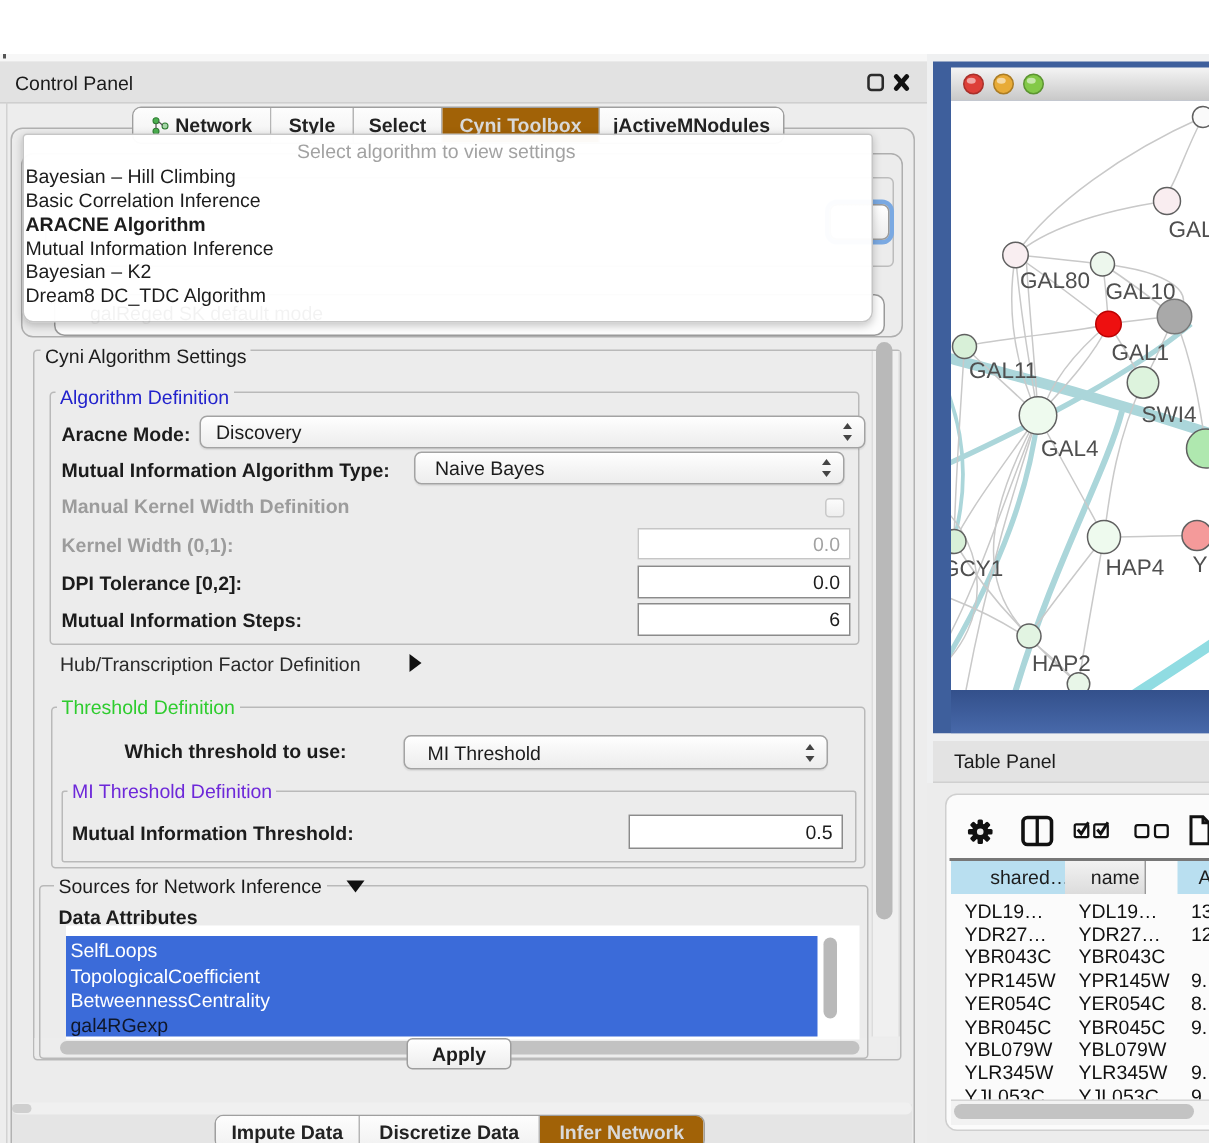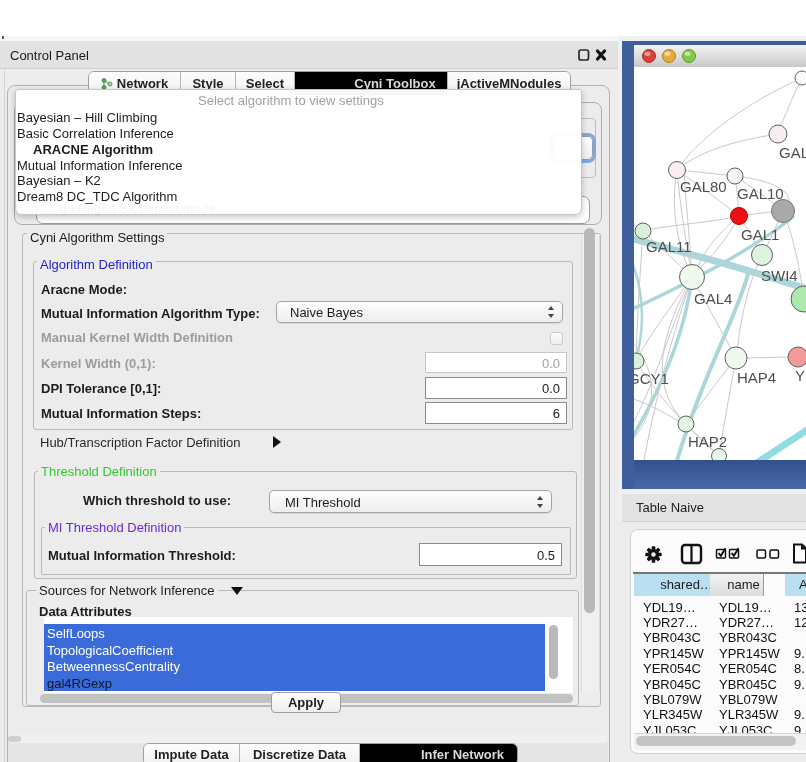--- a/index.html
+++ b/index.html
@@ -16,21 +16,21 @@
 .carr{position:absolute;right:7px;top:50%;width:7px;height:12px;transform:translateY(-50%);}
 .carr:before{content:"";position:absolute;left:0;top:0;border-left:3.5px solid transparent;border-right:3.5px solid transparent;border-bottom:4.5px solid #444;}
 .carr:after{content:"";position:absolute;left:0;bottom:0;border-left:3.5px solid transparent;border-right:3.5px solid transparent;border-top:4.5px solid #444;}
 .tf{position:absolute;background:#fff;font-size:13px;text-align:right;}
 .tf span{position:absolute;right:6px;top:50%;transform:translateY(-50%);}
 .seg{position:absolute;display:flex;border:1px solid #9f9f9f;border-radius:6px;overflow:hidden;
  background:#fbfbfb;}
 .seg>div{display:flex;align-items:center;justify-content:center;font-size:13px;font-weight:bold;
  border-right:1px solid #b5b5b5;background:linear-gradient(#fdfdfd,#f1f1f1);color:#222;}
 .seg>div:last-child{border-right:none;}
-.seg>div.sel{background:#000000;color:#d9d9d9;padding-left:48px;}
+.seg>div.sel{background:#a16207;color:#d9d9d9;}
 </style>
 </head>
 <body>
 <div id="root">
 
 <div class="abs" style="left:0;top:0;width:618px;height:762px;background:#ededed;"></div>
 <div class="abs" style="left:0;top:0;width:618px;height:5px;background:#f7f7f7;"></div>
 <div class="abs" style="left:2px;top:0;width:2px;height:3px;background:#555;"></div>
 <div class="abs" style="left:0;top:5px;width:618px;height:27px;background:#e2e2e2;border-bottom:1px solid #cfcfcf;"></div>
 <div class="lab" style="left:10px;top:13px;font-size:13px;color:#1a1a1a;">Control Panel</div>
@@ -67,32 +67,36 @@
 
 <div class="abs" style="left:581px;top:198px;width:17px;height:457px;background:#f0f0f0;border-left:1px solid #dcdcdc;border-right:1px solid #dcdcdc;"></div>
 <div class="abs" style="left:584px;top:192px;width:11px;height:385px;background:#b9b9b9;border-radius:5.5px;"></div>
 
 <div class="abs" style="left:23px;top:656px;width:575px;height:12px;background:#ededed;"></div>
 <div class="abs" style="left:40px;top:658px;width:533px;height:9px;background:#c2c2c2;border-radius:4.5px;"></div>
 
 <div class="grp" style="left:33px;top:225px;width:538px;height:167px;"></div>
 <div class="gt" style="left:37px;top:222px;color:#2222cc;">Algorithm Definition</div>
 <div class="lab b" style="left:41px;top:247px;">Aracne Mode:</div>
+<div class="combo" style="left:133px;top:241px;width:442px;height:20px;">
+      <span class="ct">Discovery</span>
+      <span class="carr"></span>
+    </div>
 <div class="lab b" style="left:41px;top:271px;">Mutual Information Algorithm Type:</div>
 <div class="combo" style="left:276px;top:265px;width:285px;height:20px;">
       <span class="ct" style="left:13px;">Naive Bayes</span>
       <span class="carr"></span>
     </div>
 <div class="lab b" style="left:41px;top:295px;color:#9c9c9c;">Manual Kernel Width Definition</div>
 <div class="abs" style="left:550px;top:296px;width:11px;height:11px;background:linear-gradient(#fcfcfc,#eee);border:1px solid #c9c9c9;border-radius:3px;"></div>
 <div class="lab b" style="left:41px;top:321px;color:#9c9c9c;">Kernel Width (0,1):</div>
 <div class="tf" style="left:425px;top:316px;width:140px;height:19px;border:1px solid #c6c6c6;">
       <span style="color:#a2a2a2;">0.0</span>
     </div>
-<div class="lab b" style="left:41px;top:346px;">DPI Tolerance [0,1]:</div>
+<div class="lab b" style="left:41px;top:346px;">DPI Tolerance [0,2]:</div>
 <div class="tf" style="left:425px;top:341px;width:140px;height:20px;border:1px solid #8b8b8b;">
       <span>0.0</span>
     </div>
 <div class="lab b" style="left:41px;top:371px;">Mutual Information Steps:</div>
 <div class="tf" style="left:425px;top:366px;width:140px;height:20px;border:1px solid #8b8b8b;">
       <span>6</span>
     </div>
 
 <div class="lab" style="left:40px;top:400px;color:#2a2a2a;">Hub/Transcription Factor Definition</div>
 <div class="abs" style="left:273px;top:400px;width:0;height:0;border-top:6px solid transparent;border-bottom:6px solid transparent;border-left:8px solid #111;"></div>
@@ -132,21 +136,21 @@
 </div>
 <div class="abs" style="left:4px;top:32px;width:1px;height:730px;background:#d2d2d2;"></div>
 <div class="abs" style="left:8px;top:699px;width:600px;height:8px;background:#f0f0f0;border-radius:4px;"></div>
 <div class="abs" style="left:8px;top:700px;width:13px;height:6px;background:#cfcfcf;border-radius:3px;"></div>
 <div class="abs" style="left:11px;top:754px;width:11px;height:8px;background:#f0f0f0;border:1px solid #8a8a8a;"></div>
 
 <div class="abs" style="left:15px;top:53px;width:565px;height:124px;background:rgba(255,255,255,0.97);border:1px solid #c6c6c6;border-radius:3px 3px 7px 7px;box-shadow:0 2px 6px rgba(0,0,0,0.22);"></div>
 <div class="lab" style="left:198px;top:58px;color:#a2a2a2;">Select algorithm to view settings</div>
 <div class="lab" style="left:17px;top:75px;">Bayesian – Hill Climbing</div>
 <div class="lab" style="left:17px;top:91px;">Basic Correlation Inference</div>
-<div class="lab b" style="left:33px;top:107px;">ARACNE Algorithm</div>
+<div class="lab b" style="left:17px;top:107px;">ARACNE Algorithm</div>
 <div class="lab" style="left:17px;top:122.5px;">Mutual Information Inference</div>
 <div class="lab" style="left:17px;top:138px;">Bayesian – K2</div>
 <div class="lab" style="left:17px;top:154px;">Dream8 DC_TDC Algorithm</div>
 <div class="lab" style="left:60px;top:166px;color:rgba(0,0,0,0.05);">galReged SK default mode</div>
 
 <div class="abs" style="left:618px;top:0;width:188px;height:762px;background:#eff0f1;"></div>
 <div class="abs" style="left:622px;top:5px;width:184px;height:448px;background:#3e5f9c;"></div>
 <div class="abs" style="left:634px;top:424px;width:172px;height:29px;background:linear-gradient(#33508b,#4869aa);"></div>
 <div class="abs" style="left:634px;top:9px;width:172px;height:22px;background:linear-gradient(#f4f4f4,#c8c8c8);border-bottom:1px solid #8e8e8e;"></div>
 <svg class="abs" style="left:640px;top:12px;" width="60" height="16" viewBox="0 0 60 16">
@@ -236,21 +240,21 @@
   <text x="737" y="347">HAP4</text>
   <text x="795" y="345">YM</text>
   <text x="688" y="411">HAP2</text>
  </g>
  </g>
 </svg>
 </div>
 
 <div class="abs" style="left:618px;top:453px;width:188px;height:5px;background:#eff0f1;"></div>
 <div class="abs" style="left:622px;top:458px;width:184px;height:27px;background:#e3e3e3;border-bottom:1px solid #d0d0d0;"></div>
-<div class="lab" style="left:636px;top:465px;font-size:13px;">Table Naive</div>
+<div class="lab" style="left:636px;top:465px;font-size:13px;">Table Panel</div>
 <div class="abs" style="left:618px;top:486px;width:188px;height:276px;background:#ececec;"></div>
 <div class="abs" style="left:630px;top:493px;width:184px;height:223px;background:#fbfbfb;border:1px solid #cfcfcf;border-radius:8px;"></div>
 
 <svg class="abs" style="left:634px;top:505px;" width="172" height="28" viewBox="0 0 172 28">
  <g transform="translate(-634,-505)">
   <g fill="#111">
    <g transform="translate(653.5,518.5)">
     <g id="teeth">
               <rect x="-1.8" y="-8.2" width="3.6" height="16.4" rx="1"></rect>
               <rect x="-1.8" y="-8.2" width="3.6" height="16.4" rx="1" transform="rotate(45)"></rect>

